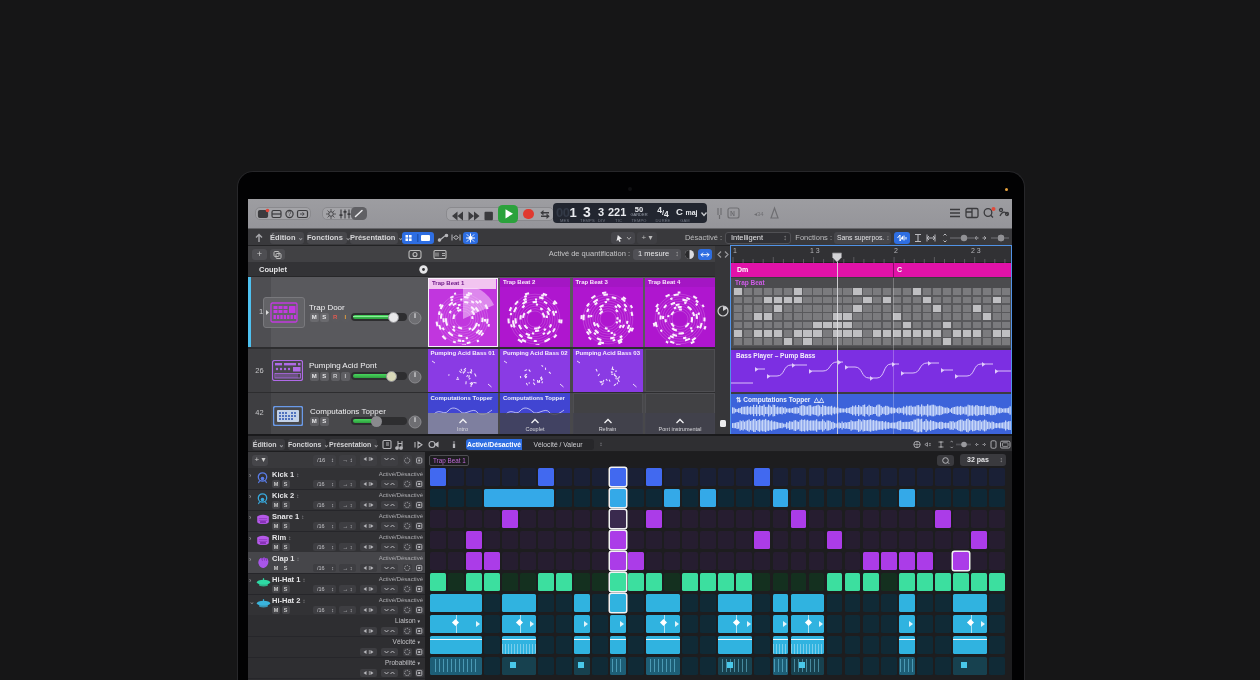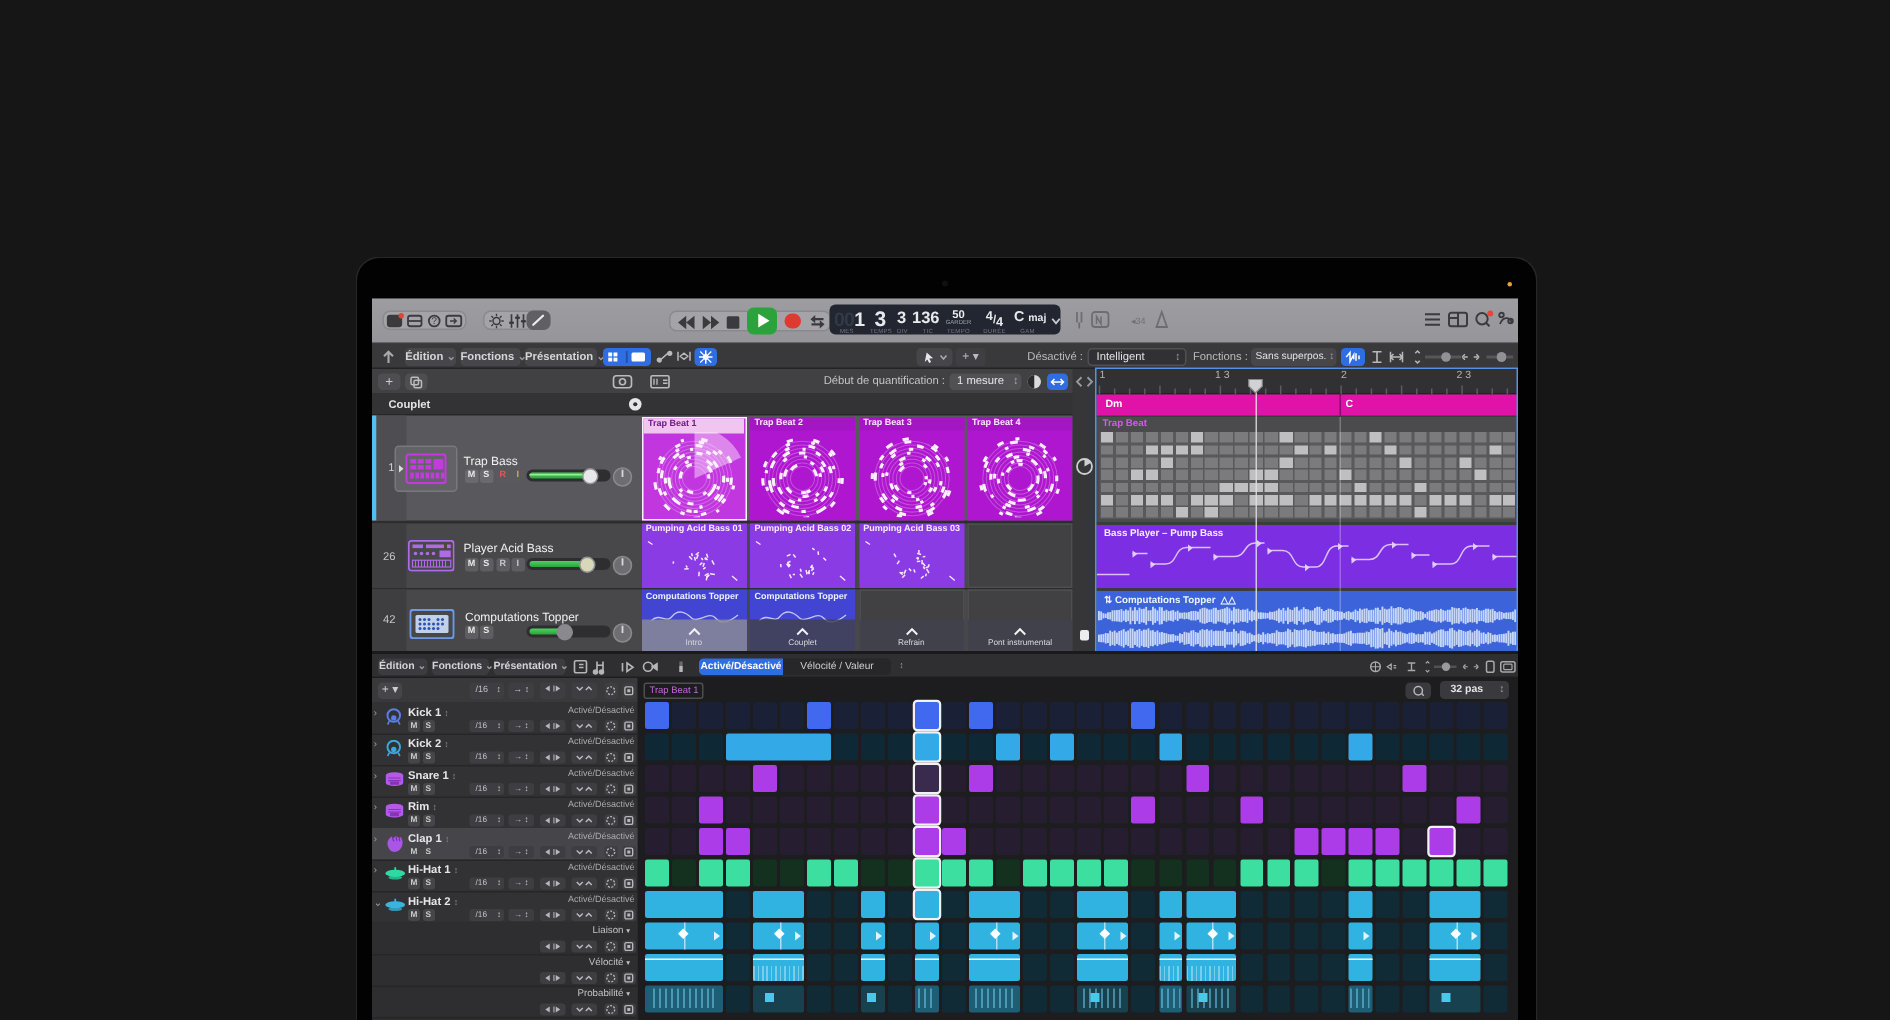--- a/index.html
+++ b/index.html
@@ -60,21 +60,21 @@
       <path d="M3.5 4.8h7.5M3 8.2h7.5" stroke="#3b3b3e" stroke-width="1.5" fill="none"></path>
       <path d="M5.5 2l-3.2 2.8 3.2 2.7M8.5 5.5l3.2 2.7-3.2 2.8" fill="#3b3b3e" stroke="none"></path>
     </svg>
 <div style="position:absolute;left:553px;top:203px;width:154px;height:20px;background:#222630;border-radius:4px;"></div>
 <div style="position:absolute;left:556px;top:204.5px;width:30px;height:14px;color:#333a47;font-size:13px;font-weight:bold;letter-spacing:-0.5px;">00<span style="color:#e8eaee">1</span></div>
 <div style="position:absolute;left:560px;top:217.5px;width:20px;height:5px;color:#737884;font-size:4px;letter-spacing:.2px;">MES</div>
 <div style="position:absolute;left:583px;top:203.5px;width:12px;height:15px;color:#e8eaee;font-size:14px;font-weight:bold;">3</div>
 <div style="position:absolute;left:580px;top:217.5px;width:22px;height:5px;color:#737884;font-size:4px;letter-spacing:.2px;">TEMPS</div>
 <div style="position:absolute;left:598px;top:206px;width:10px;height:12px;color:#e8eaee;font-size:11px;font-weight:bold;">3</div>
 <div style="position:absolute;left:598px;top:217.5px;width:12px;height:5px;color:#737884;font-size:4px;letter-spacing:.2px;">DIV</div>
-<div style="position:absolute;left:608px;top:206px;width:26px;height:12px;color:#e8eaee;font-size:11px;font-weight:bold;">136</div>
+<div style="position:absolute;left:608px;top:206px;width:26px;height:12px;color:#e8eaee;font-size:11px;font-weight:bold;">221</div>
 <div style="position:absolute;left:615px;top:217.5px;width:12px;height:5px;color:#737884;font-size:4px;letter-spacing:.2px;">TIC</div>
 <div style="position:absolute;left:629px;top:204.5px;width:20px;height:8px;color:#e8eaee;font-size:7.5px;font-weight:bold;text-align:center;">50</div>
 <div style="position:absolute;left:628px;top:211.5px;width:22px;height:5px;color:#9aa0ac;font-size:4px;text-align:center;">GARDER</div>
 <div style="position:absolute;left:628px;top:217.5px;width:22px;height:5px;color:#737884;font-size:4px;letter-spacing:.2px;text-align:center;">TEMPO</div>
 <div style="position:absolute;left:654px;top:204.5px;width:18px;height:12px;color:#e8eaee;font-size:7.5px;font-weight:bold;text-align:center;"><span style="font-size:8.5px;vertical-align:2px">4</span>/<span style="font-size:8.5px;vertical-align:-2px">4</span></div>
 <div style="position:absolute;left:652px;top:217.5px;width:22px;height:5px;color:#737884;font-size:4px;letter-spacing:.2px;text-align:center;">DURÉE</div>
 <div style="position:absolute;left:676px;top:205.5px;width:22px;height:12px;color:#e8eaee;font-size:9.5px;font-weight:bold;">C <span style="font-size:7px">maj</span></div>
 <div style="position:absolute;left:676px;top:217.5px;width:18px;height:5px;color:#737884;font-size:4px;letter-spacing:.2px;text-align:center;">GAM</div>
 <svg style="position:absolute;left:700px;top:209.5px" width="8" height="8">
       <path d="M1.5 2.5l2.5 3 2.5-3" stroke="#c8cace" stroke-width="1.3" fill="none"></path>
@@ -172,21 +172,21 @@
       </g>
     </svg>
 <svg style="position:absolute;left:408px;top:248.5px" width="40" height="11">
       <g stroke="#bbb" fill="none" stroke-width="1.1">
         <rect x="1" y="1.5" width="12" height="8" rx="2"></rect>
         <circle cx="7" cy="5.5" r="2"></circle>
         <rect x="26" y="1.5" width="12" height="8" rx="1"></rect>
         <path d="M28 3.5v4M30 3.5v4M34 4.5h3M34 6.5h3" stroke-width="0.9"></path>
       </g>
     </svg>
-<div style="position:absolute;left:540px;top:249px;width:90px;height:11px;color:#c4c4c6;font-size:7.5px;text-align:right;line-height:10px;">Début de quantification :</div>
+<div style="position:absolute;left:540px;top:249px;width:90px;height:11px;color:#c4c4c6;font-size:7.5px;text-align:right;line-height:10px;">Activé de quantification :</div>
 <div style="position:absolute;left:633px;top:248.5px;width:48px;height:11.5px;background:#505055;border-radius:3px;color:#e8e8ea;font-size:7.5px;line-height:10.5px;padding-left:5px;">1 mesure<span style="float:right;margin-right:2px;color:#aaa">↕</span></div>
 <svg style="position:absolute;left:684px;top:249px" width="12" height="11">
       <circle cx="5.5" cy="5.5" r="4.5" fill="#dadade"></circle>
       <path d="M5.5 1a4.5 4.5 0 000 9z" fill="#2a2a2c"></path>
     </svg>
 <div style="position:absolute;left:698px;top:248.5px;width:14px;height:11.5px;background:#2e6ee2;border-radius:3px;"></div>
 <svg style="position:absolute;left:698px;top:248.5px" width="14" height="11.5">
       <path d="M3 5.7h8M5 3.7l-2 2 2 2M9 3.7l2 2-2 2" stroke="#fff" stroke-width="1" fill="none"></path>
     </svg>
 <div style="position:absolute;left:248px;top:262px;width:483px;height:15px;background:#333336;border-bottom:1px solid #272729;"></div>
@@ -219,21 +219,21 @@
         <rect x="10.5" y="18" width="2.4" height="4"></rect>
         <rect x="13.9" y="18" width="2.4" height="4"></rect>
         <rect x="17.3" y="18" width="2.4" height="4"></rect>
         <rect x="20.7" y="18" width="2.4" height="4"></rect>
         <rect x="24.1" y="18" width="2.4" height="4"></rect>
         <rect x="27.5" y="18" width="2.4" height="4"></rect>
         <rect x="30.9" y="18" width="2.4" height="4"></rect>
       </g>
       <path d="M3 13l3 2.5-3 2.5" fill="#ddd"></path>
     </svg>
-<div style="position:absolute;left:309px;top:303px;width:80px;height:10px;color:#f0f0f2;font-size:8px;">Trap Bass</div>
+<div style="position:absolute;left:309px;top:303px;width:80px;height:10px;color:#f0f0f2;font-size:8px;">Trap Door</div>
 <div style="position:absolute;left:310px;top:313px;width:8.5px;height:8.5px;background:#6a6a6e;border-radius:2px;color:#e8e8ea;font-size:6px;font-weight:bold;text-align:center;line-height:8.5px;">M</div>
 <div style="position:absolute;left:320px;top:313px;width:8.5px;height:8.5px;background:#6a6a6e;border-radius:2px;color:#e8e8ea;font-size:6px;font-weight:bold;text-align:center;line-height:8.5px;">S</div>
 <div style="position:absolute;left:331px;top:313px;width:8.5px;height:8.5px;background:#5a5a5e;border-radius:2px;color:#e05a50;font-size:6px;font-weight:bold;text-align:center;line-height:8.5px;">R</div>
 <div style="position:absolute;left:341px;top:313px;width:8.5px;height:8.5px;background:#5a5a5e;border-radius:2px;color:#e8a23c;font-size:6px;font-weight:bold;text-align:center;line-height:8.5px;">I</div>
 <div style="position:absolute;left:351px;top:313px;width:56px;height:8px;background:#2e2e30;border-radius:4px;"></div>
 <div style="position:absolute;left:353px;top:315px;width:42px;height:4px;background:linear-gradient(#4ad45e,#2da13e);border-radius:2px;"></div>
 <div style="position:absolute;left:353px;top:316.2px;width:42px;height:1.2px;background:#8af09a;"></div>
 <div style="position:absolute;left:388px;top:311.5px;width:11px;height:11px;background:#e8e8ea;border-radius:50%;border:1px solid #909094;"></div>
 <svg style="position:absolute;left:408px;top:310.5px" width="14" height="14">
       <circle cx="7" cy="7" r="6" fill="#6e6e72" stroke="#8a8a8e" stroke-width="1"></circle>
@@ -247,21 +247,21 @@
         <rect x="26" y="3" width="2.5" height="2.4"></rect>
         <circle cx="5" cy="9" r="1.2"></circle>
         <circle cx="9" cy="9" r="1.2"></circle>
         <circle cx="13" cy="9" r="1.2"></circle>
         <circle cx="17" cy="9" r="1.2"></circle>
         <rect x="21" y="7" width="7.5" height="4.5"></rect>
         <rect x="3" y="13.5" width="25.5" height="4.5" fill="none" stroke="#b06ae8" stroke-width="0.8"></rect>
         <path d="M5 13.5v4.5M7 13.5v4.5M9 13.5v4.5M11 13.5v4.5M13 13.5v4.5M15 13.5v4.5M17 13.5v4.5M19 13.5v4.5M21 13.5v4.5M23 13.5v4.5M25 13.5v4.5" stroke="#b06ae8" stroke-width="0.7"></path>
       </g>
     </svg>
-<div style="position:absolute;left:309px;top:361px;width:100px;height:10px;color:#f0f0f2;font-size:8px;">Player Acid Bass</div>
+<div style="position:absolute;left:309px;top:361px;width:100px;height:10px;color:#f0f0f2;font-size:8px;">Pumping Acid Pont</div>
 <div style="position:absolute;left:310px;top:372px;width:8.5px;height:8.5px;background:#5e5e62;border-radius:2px;color:#e8e8ea;font-size:6px;font-weight:bold;text-align:center;line-height:8.5px;">M</div>
 <div style="position:absolute;left:320px;top:372px;width:8.5px;height:8.5px;background:#5e5e62;border-radius:2px;color:#e8e8ea;font-size:6px;font-weight:bold;text-align:center;line-height:8.5px;">S</div>
 <div style="position:absolute;left:331px;top:372px;width:8.5px;height:8.5px;background:#5e5e62;border-radius:2px;color:#c8c8ca;font-size:6px;font-weight:bold;text-align:center;line-height:8.5px;">R</div>
 <div style="position:absolute;left:341px;top:372px;width:8.5px;height:8.5px;background:#5e5e62;border-radius:2px;color:#c8c8ca;font-size:6px;font-weight:bold;text-align:center;line-height:8.5px;">I</div>
 <div style="position:absolute;left:351px;top:372px;width:56px;height:8px;background:#2e2e30;border-radius:4px;"></div>
 <div style="position:absolute;left:353px;top:374px;width:40px;height:4px;background:linear-gradient(#4ad45e,#2da13e);border-radius:2px;"></div>
 <div style="position:absolute;left:386px;top:370.5px;width:11px;height:11px;background:#d8d8b8;border-radius:50%;border:1px solid #909094;"></div>
 <svg style="position:absolute;left:408px;top:369.5px" width="14" height="14">
       <circle cx="7" cy="7" r="6" fill="#6e6e72" stroke="#8a8a8e" stroke-width="1"></circle>
       <path d="M7 7V2.2" stroke="#d8d8da" stroke-width="1.2"></path>

